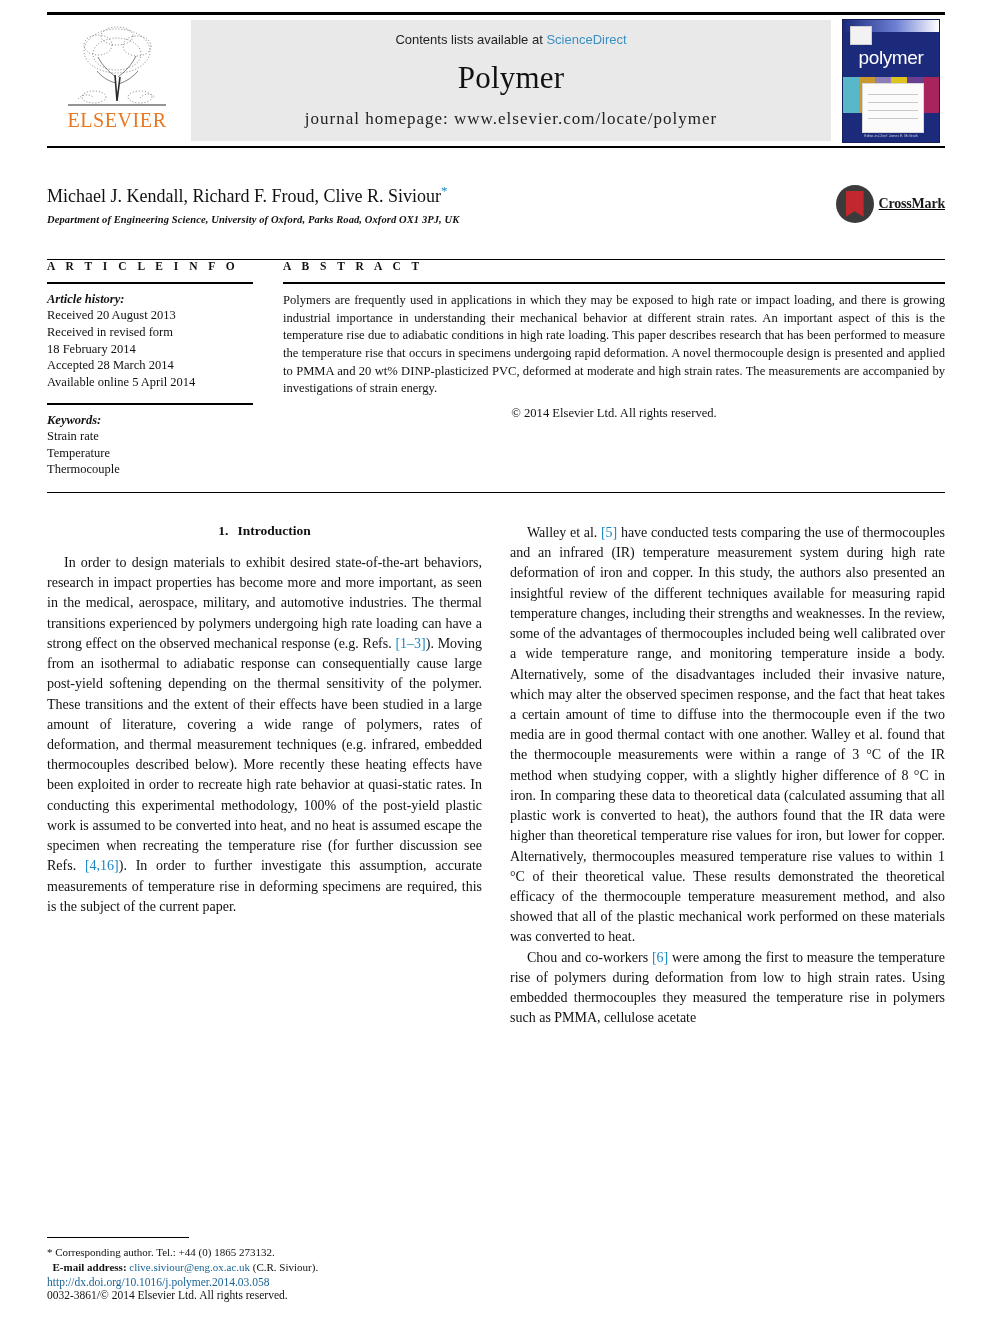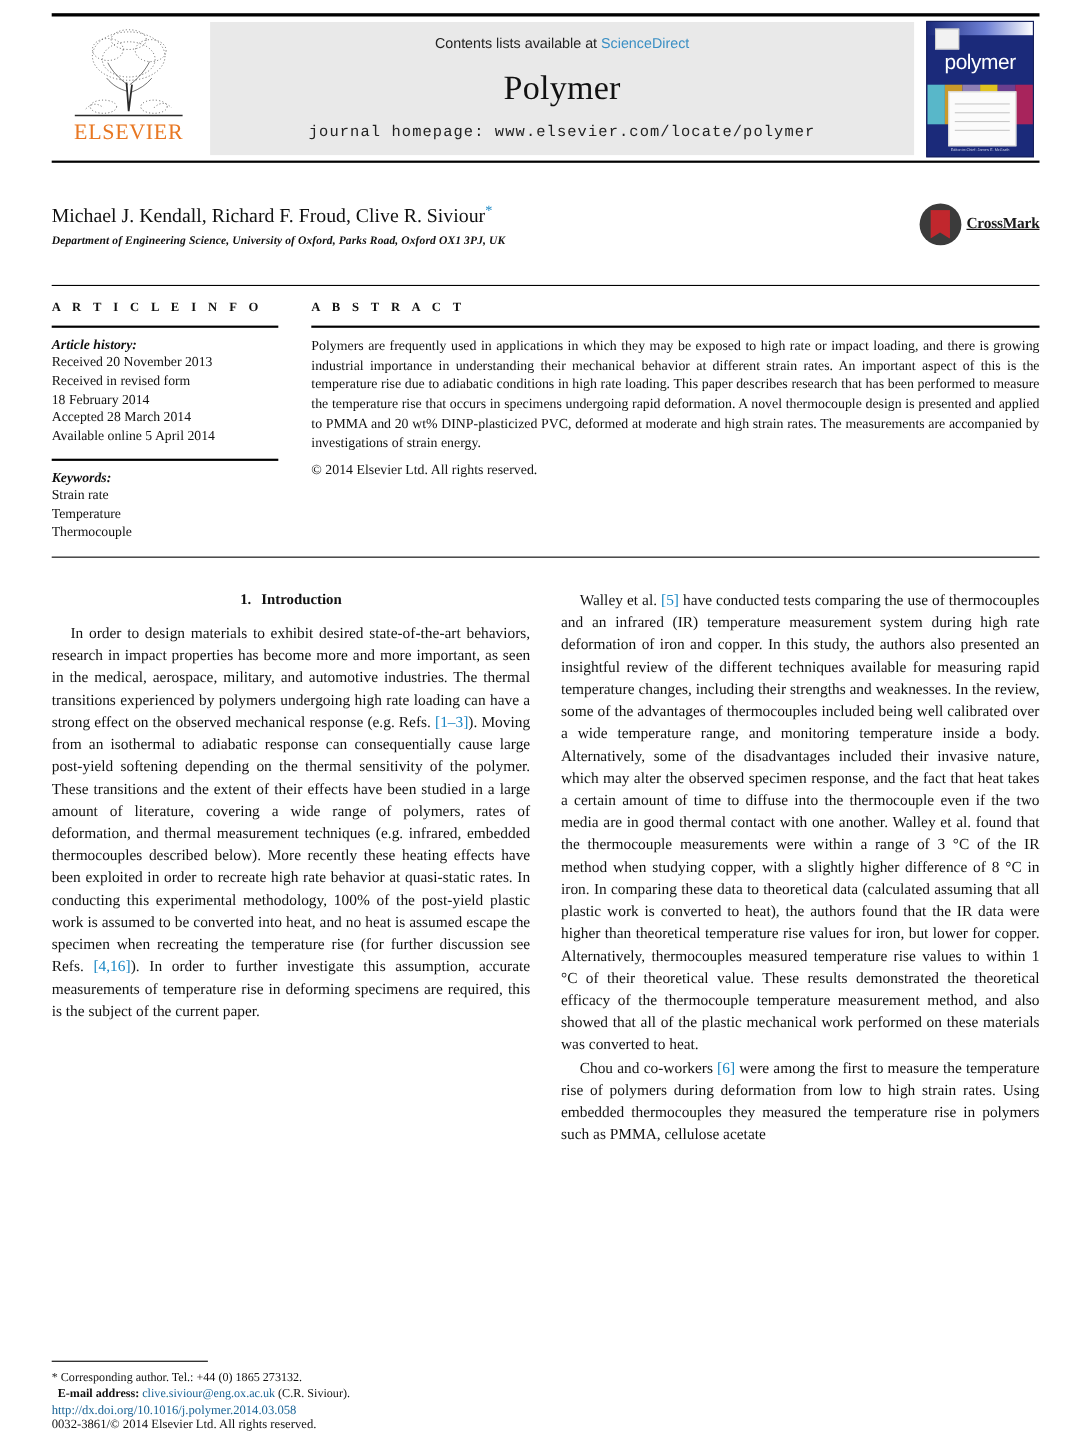--- a/index.html
+++ b/index.html
@@ -85,22 +85,22 @@
   .contents-line .sd {
     color: #3a8fc4;
   }
   .journal-name {
     font-family: "Liberation Serif", serif;
     font-size: 31px;
     color: #111;
     letter-spacing: 0.2px;
   }
   .homepage-line {
-    font-family: Liberation Mono, monospace;
-    font-size: 14px;
+    font-family: Liberation Serif, serif;
+    font-size: 17px;
     color: #222;
     letter-spacing: 1.0px;
   }
   .cover-box {
     width: 108px;
     flex: 0 0 108px;
     display: flex;
     align-items: center;
     justify-content: center;
   }
@@ -220,21 +220,20 @@
     font-size: 14px;
     color: #1a1a1a;
     letter-spacing: -0.2px;
   }
 
   
   .info-abstract {
     margin: 34px 47px 0 47px;
     border-top: 1px solid #000;
     display: flex;
-    padding-top: 14px;
   }
   .col-info {
     width: 232px;
     flex: 0 0 232px;
     padding-right: 26px;
     box-sizing: border-box;
   }
   .col-abstract {
     flex: 1 1 auto;
     padding-left: 4px;
@@ -265,21 +264,21 @@
   .abs-body {
     font-family: "Liberation Serif", serif;
     font-size: 12.6px;
     line-height: 1.40;
     text-align: justify;
     color: #111;
   }
   .abs-copy {
     font-family: "Liberation Serif", serif;
     font-size: 12.6px;
-    text-align: left;
+    text-align: center;
     margin-top: 8px;
     color: #111;
   }
   .bottom-rule {
     margin: 14px 47px 0 47px;
     border-top: 1px solid #000;
   }
 
   
   .body-cols {
@@ -411,21 +410,21 @@
     </div>
     <div class="authors"><span>Michael J. Kendall, Richard F. Froud, Clive R. Siviour</span><span class="star">*</span></div>
     <div class="affil">Department of Engineering Science, University of Oxford, Parks Road, Oxford OX1 3PJ, UK</div>
   </div>
 
   <div class="info-abstract">
     <div class="col-info">
       <div class="sec-head">A R T I C L E  I N F O</div>
       <div class="rule-dark"></div>
       <div class="info-lab">Article history:</div>
-      <div class="info-line">Received 20 November 2013</div>
+      <div class="info-line">Received 20 August 2013</div>
       <div class="info-line">Received in revised form</div>
       <div class="info-line">18 February 2014</div>
       <div class="info-line">Accepted 28 March 2014</div>
       <div class="info-line">Available online 5 April 2014</div>
       <div class="rule-thin"></div>
       <div class="info-lab">Keywords:</div>
       <div class="info-line">Strain rate</div>
       <div class="info-line">Temperature</div>
       <div class="info-line">Thermocouple</div>
     </div>

